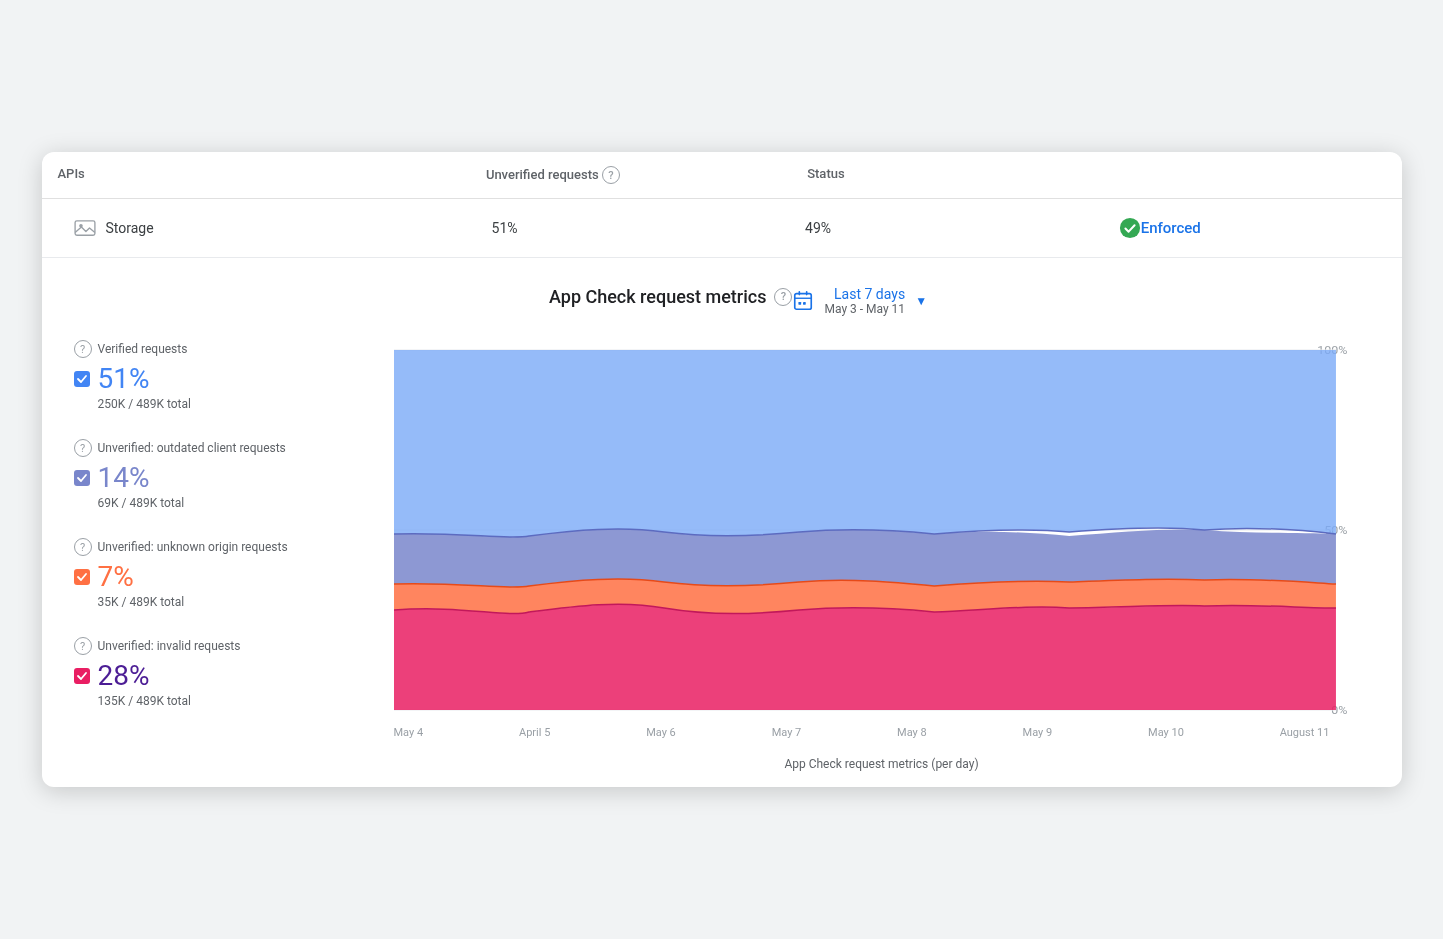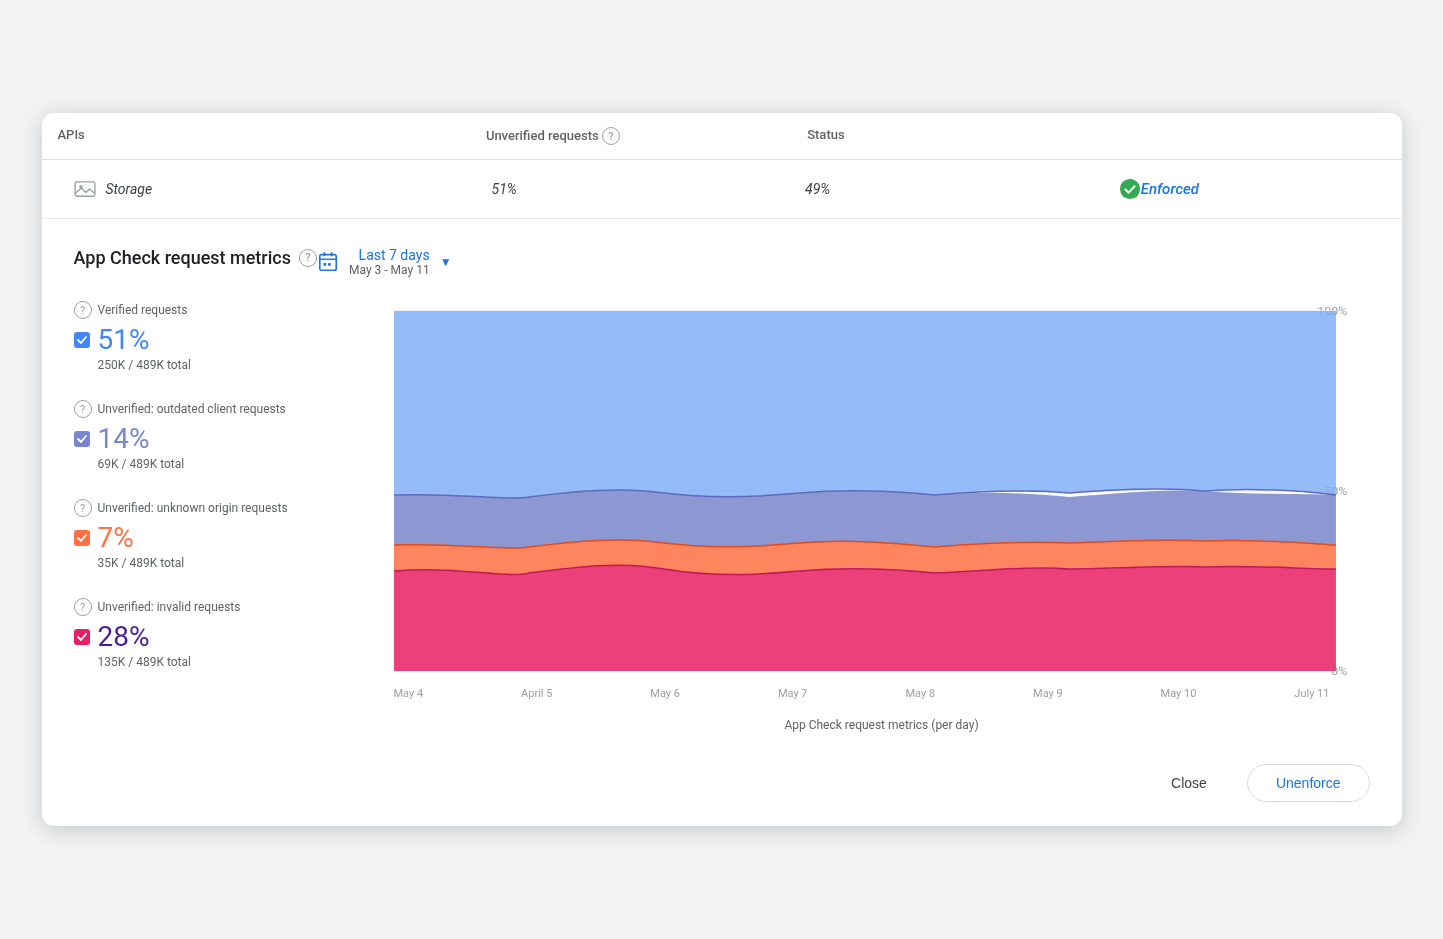--- a/index.html
+++ b/index.html
@@ -31,21 +31,20 @@
       color: #5f6368;
       font-weight: 500;
     }
     
     .storage-row {
       display: grid;
       grid-template-columns: 2fr 1.5fr 1.5fr 1.2fr;
       padding: 18px 32px;
       align-items: center;
       border-bottom: 1px solid #e8eaed;
-      font-style: italic;
     }
     .storage-cell {
       font-size: 14px;
       color: #3c4043;
     }
     .storage-name {
       display: flex;
       align-items: center;
       gap: 10px;
     }
@@ -62,23 +61,24 @@
     }
     .enforced-check {
       width: 22px; height: 22px;
     }
     
     .metrics-section {
       padding: 28px 32px 16px 32px;
     }
     .metrics-header {
       display: flex;
-      justify-content: flex-start;
+      justify-content: center;
       align-items: flex-start;
       margin-bottom: 24px;
+      margin-left: 33px;
     }
     .metrics-title {
       display: flex;
       align-items: center;
       gap: 8px;
       font-size: 18px;
       font-weight: 500;
       color: #202124;
     }
     .help-icon {
@@ -385,24 +385,20 @@
           </svg>
         </div>
         <div class="chart-x-labels" id="chart-x-labels">
         <span>May 4</span>
             <span>April 5</span>
             <span>May 6</span>
             <span>May 7</span>
             <span>May 8</span>
             <span>May 9</span>
             <span>May 10</span>
-            <span>July 11</span>
+            <span>August 11</span>
           </div>
         <div class="chart-caption">App Check request metrics (per day)</div>
       </div>
     </div>
   </div>
 
-  <div class="dialog-footer">
-    <button class="btn-close">Close</button>
-    <button class="btn-unenforce">Unenforce</button>
-  </div>
 </div>
 
 </body></html>

